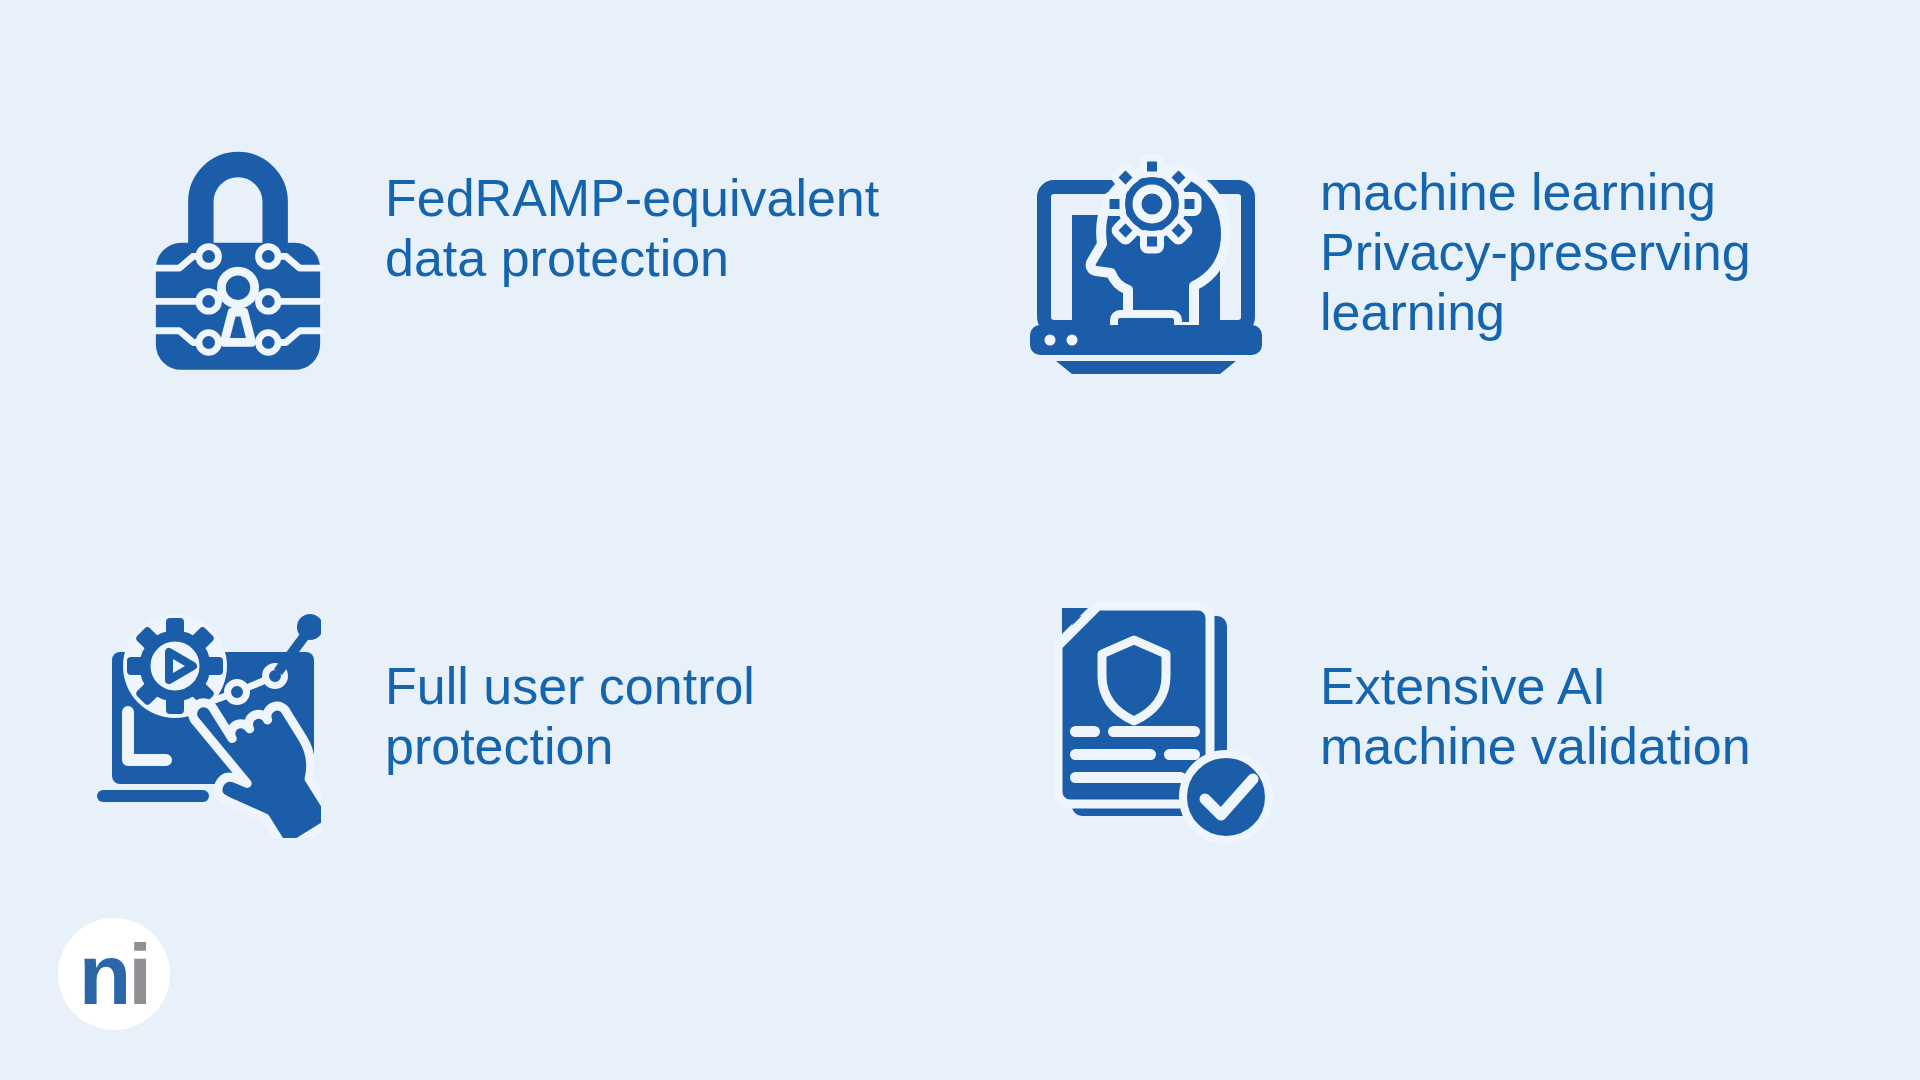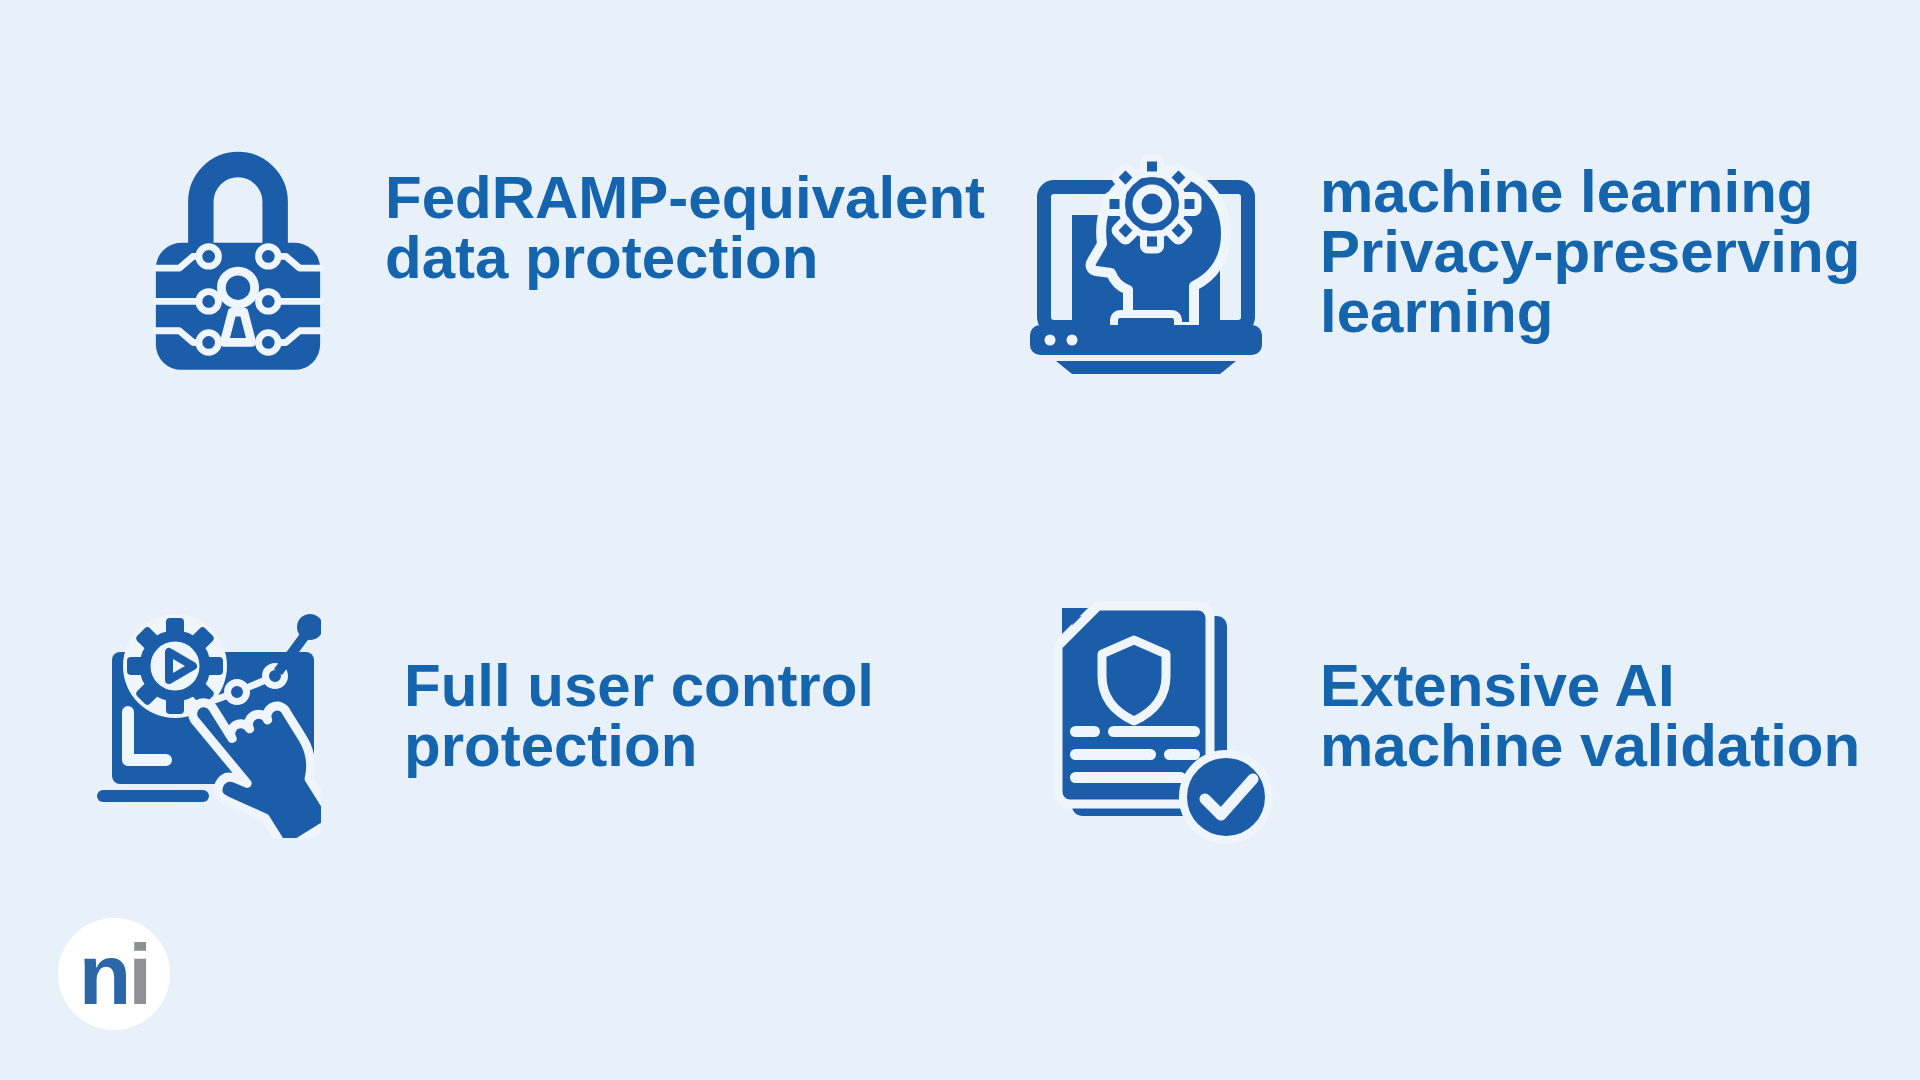--- a/index.html
+++ b/index.html
@@ -17,41 +17,41 @@
     position:relative;
     width:1920px;height:1080px;
     background:var(--bg);
     overflow:hidden;
     font-family:"Liberation Sans",sans-serif;
   }
   .abs{position:absolute;}
   .label{
     position:absolute;
     color:var(--text);
-    font-weight:700;
-    font-size:60px;
+    font-weight:400;
+    font-size:52px;
     line-height:60px;
     letter-spacing:0;
   }
   .label span{display:block;white-space:nowrap;}
   .icon-box{position:absolute;}
   .icon-box svg{display:block;}
   
   .fb{fill:var(--blue);}
   .fl{fill:var(--light);}
   .fn{fill:none;}
   .sb{stroke:var(--blue);}
   .sl{stroke:var(--light);}
   
   .f1-icon{left:150px;top:133px;width:176px;height:240px;}
   .f1-label{left:385px;top:168px;}
   .f2-icon{left:1030px;top:126px;width:232px;height:250px;}
   .f2-label{left:1320px;top:162px;}
   .f3-icon{left:97px;top:602px;width:224px;height:236px;}
-  .f3-label{left:404px;top:656px;}
+  .f3-label{left:385px;top:656px;}
   .f4-icon{left:1052px;top:600px;width:226px;height:246px;}
   .f4-label{left:1320px;top:656px;}
   .logo{
     left:58px;top:918px;width:112px;height:112px;
     border-radius:50%;
     background:var(--logo-bg);
     display:flex;align-items:center;justify-content:center;
     font-weight:700;font-size:86px;letter-spacing:-3px;
     line-height:1;
   }

